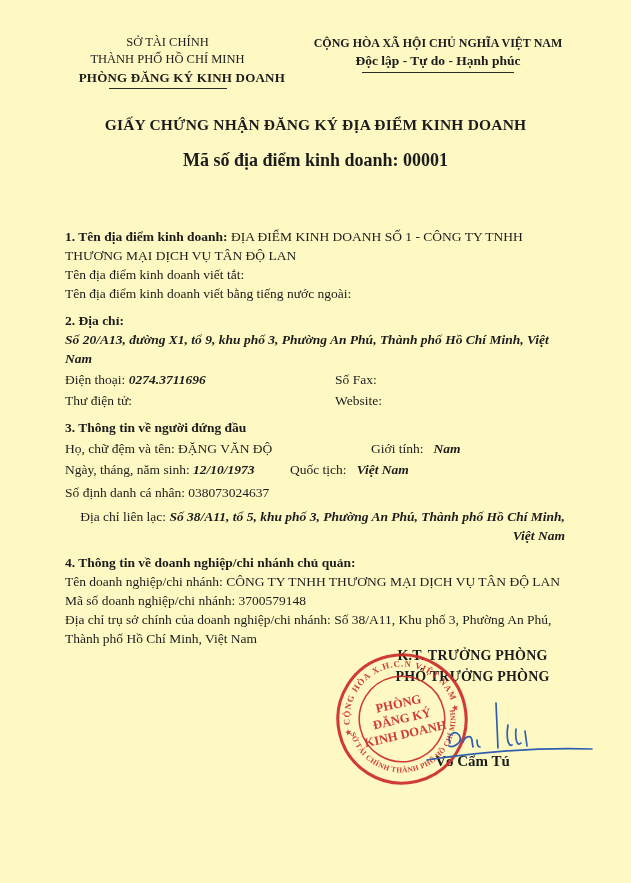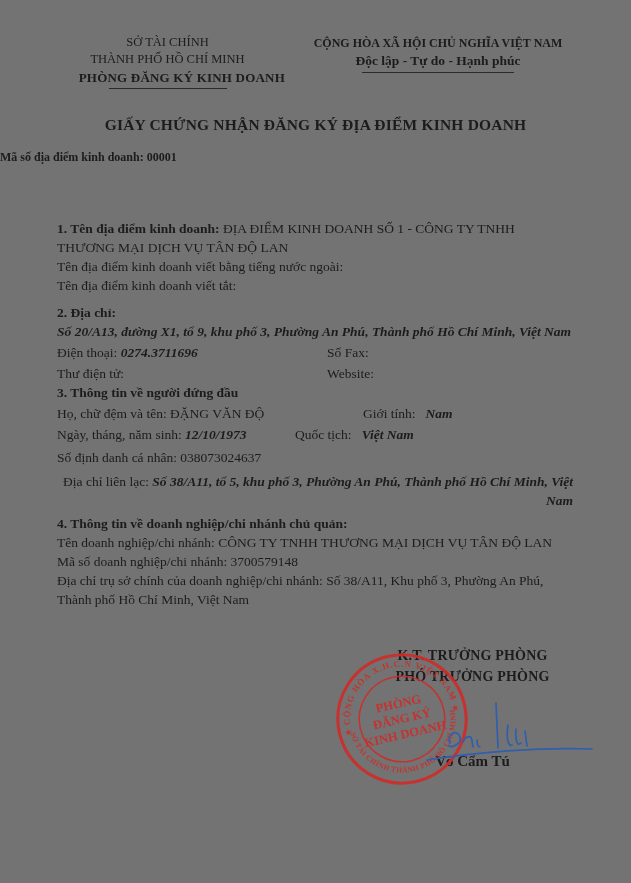--- a/index.html
+++ b/index.html
@@ -4,52 +4,52 @@
 <style>
   * { margin:0; padding:0; box-sizing:border-box; }
   html,body { background:#ffffff; }
   body {
     width:631px; height:883px;
     font-family:"Liberation Serif","DejaVu Serif",serif;
     color:#1c1c1c;
     position:relative;
     overflow:hidden;
   }
-  .page { position:absolute; inset:0; background:#737373; }
+  .page { position:absolute; inset:0; background:#fef9c3; }
 
   
   .hdr { position:absolute; top:34px; left:50px; right:40px; display:flex; }
   .hdr-left { width:235px; text-align:center; font-size:12.5px; line-height:17px; }
   .hdr-left .l3 { font-weight:bold; font-size:13px; letter-spacing:.2px; margin-top:1px;text-align:right; }
   .hdr-right { flex:1; text-align:center; line-height:18px; }
   .hdr-right .r1 { font-weight:bold; font-size:12px; }
   .hdr-right .r2 { font-weight:bold; font-size:13.5px; }
   .rule { display:block; height:0; border-bottom:1.4px solid #2a2a2a; margin:2px auto 0; }
   .rule.w115 { width:118px; }
   .rule.w150 { width:152px; }
 
   
   .doc-title { position:absolute; top:116px; left:0; right:0; text-align:center;
                font-weight:bold; font-size:15.5px; letter-spacing:.2px; }
-  .doc-code  { position:absolute; top:150px; left:0; right:0; text-align:left;
-               font-weight:bold; font-size:12px; }
+  .doc-code  { position:absolute; top:150px; left:0; right:0; text-align:center;
+               font-weight:bold; font-size:18px; }
   .doc-reg   { position:absolute; top:181px; left:0; right:0; text-align:center;
                font-style:italic; font-size:13.5px; }
 
   
   .content { position:absolute; top:219px; left:57px; width:516px;
              font-size:13.5px; line-height:19px; }
-  .sec { margin:0; }
+  .sec { margin:8px; }
   .h { font-weight:bold; }
   .it { font-style:italic;font-weight:bold; }
   .row { position:relative; margin-top:2px; }
   .col2 { position:absolute; top:0; }
   .fax-col, .web-col { left:270px; }
   .gender-col { left:306px; }
-  .nat-col { left:238px;text-align:center; }
+  .nat-col { left:225px;text-align:center; }
   .vgap4 { margin-top:4px; }
   .vgap5 { margin-top:5px;text-align:right; }
   .vgap8 { margin-top:8px; }
   .val-gap { margin-left:10px; }
 
   
   .sig-area { position:absolute; top:645px; left:330px; width:285px; height:170px;
               text-align:center; }
   .sig-title { font-weight:bold; font-size:14px; line-height:21px; letter-spacing:.2px; }
   .sig-name { position:absolute; top:108px; left:0; right:0; font-weight:bold; font-size:15px; }
@@ -76,22 +76,22 @@
     </div>
   </div>
 
   <div class="doc-title">GIẤY CHỨNG NHẬN ĐĂNG KÝ ĐỊA ĐIỂM KINH DOANH</div>
   <div class="doc-code">Mã số địa điểm kinh doanh: 00001</div>
 
   <div class="content">
 
     <div class="sec">
       <div><span class="h">1. Tên địa điểm kinh doanh:</span> <span>ĐỊA ĐIỂM KINH DOANH SỐ 1 - CÔNG TY TNHH THƯƠNG MẠI DỊCH VỤ TÂN ĐỘ LAN</span></div>
+      <div>Tên địa điểm kinh doanh viết tắt:</div>
       <div>Tên địa điểm kinh doanh viết bằng tiếng nước ngoài:</div>
-      <div>Tên địa điểm kinh doanh viết tắt:</div>
     </div>
 
     <div class="sec vgap8">
       <div class="h">2. Địa chỉ:</div>
       <div class="it">Số 20/A13, đường X1, tổ 9, khu phố 3, Phường An Phú, Thành phố Hồ Chí Minh, Việt Nam</div>
       <div class="row">
         <span>Điện thoại:</span>
         <span class="it">0274.3711696</span>
         <span class="col2 fax-col">Số Fax:</span>
       </div>

